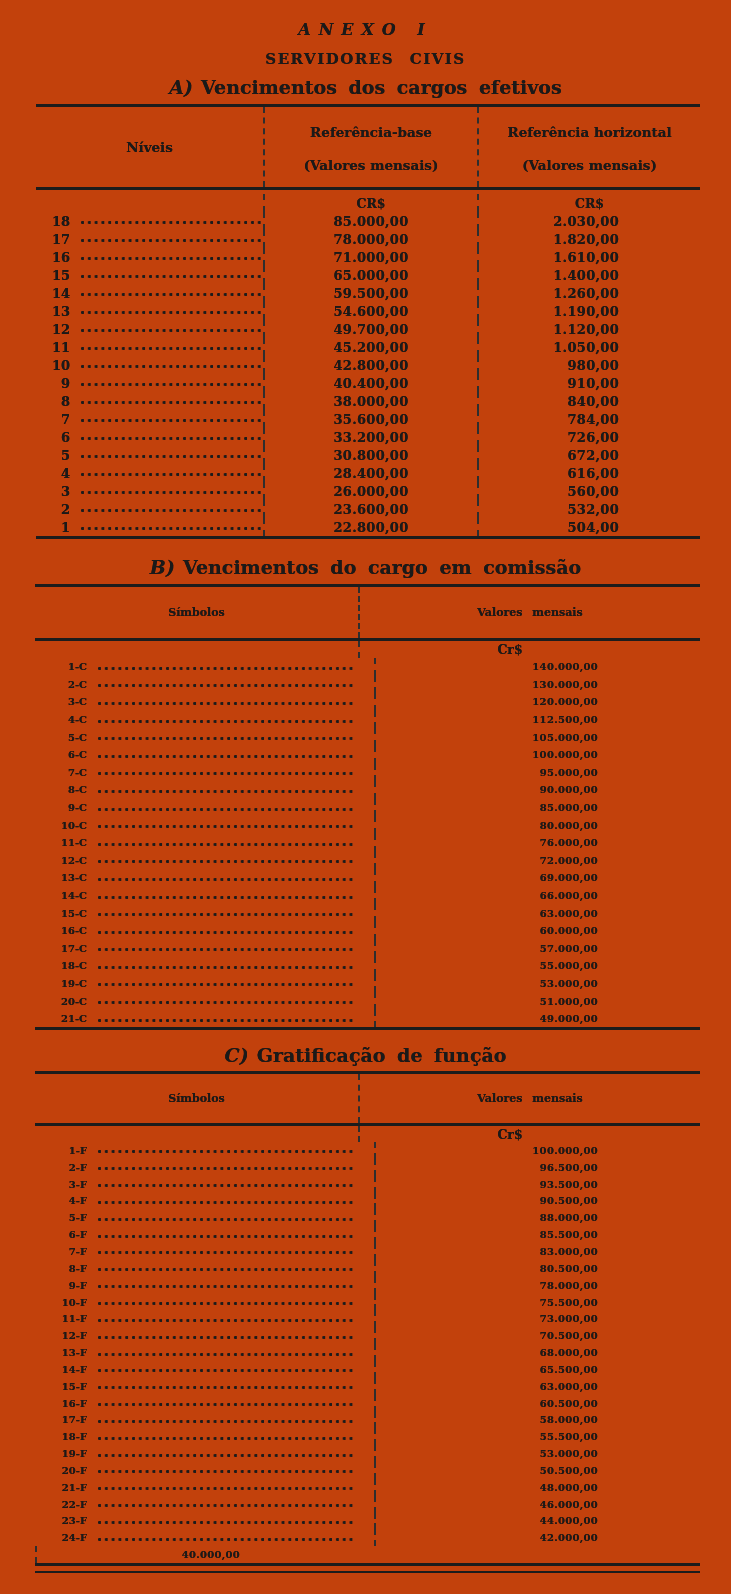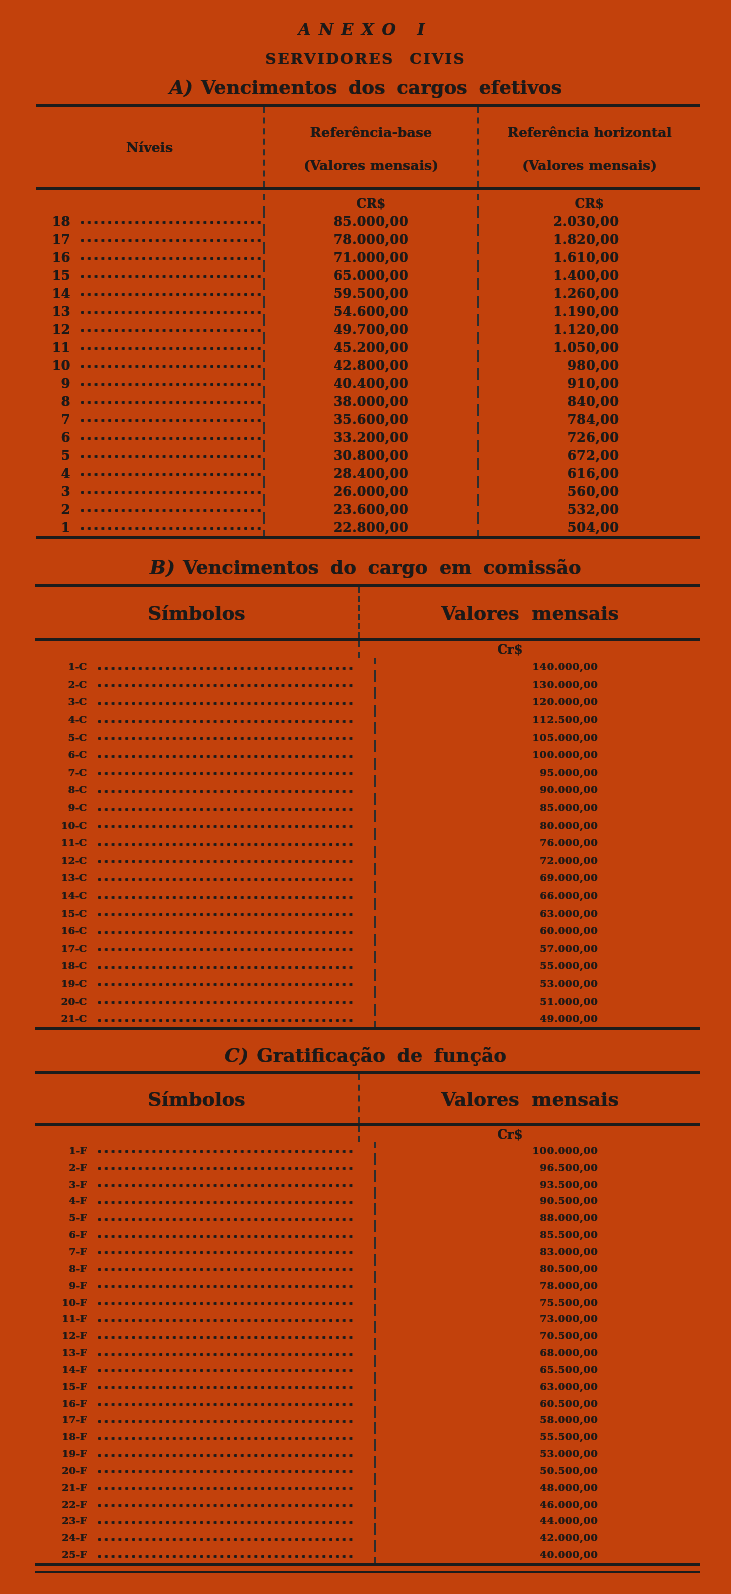--- a/index.html
+++ b/index.html
@@ -41,21 +41,21 @@
   .lvl-cell{display:flex;align-items:center;height:100%;padding-left:8px;box-sizing:border-box;}
   .lvl{width:26px;text-align:right;}
   .sym{width:44px;text-align:right;}
   .leader{flex:1 1 auto;height:3px;margin:3px 2px 0 11px;
     background-image:radial-gradient(circle at 1.5px 1.5px,#1b1b1b 1.35px,rgba(0,0,0,0) 1.6px);
     background-size:6.8px 3px;background-repeat:repeat-x;}
 
   
   .tbl-b{position:absolute;top:584px;left:35px;width:665px;}
   .tbl-c{position:absolute;top:1071px;left:35px;width:665px;}
-  .bc-head{display:grid;grid-template-columns:323px 342px;font-size:19px;}
+  .bc-head{display:grid;grid-template-columns:323px 342px;font-size:11px;}
   .tbl-b .bc-head{height:51px;}
   .tbl-c .bc-head{height:49px;}
   .bc-head .h1{display:flex;align-items:center;justify-content:center;}
   .bc-head .h2{display:flex;align-items:center;justify-content:center;word-spacing:6px;}
   .bc-row{display:grid;grid-template-columns:323px 342px;align-items:center;font-size:10px;gap:16px;}
   .b-row{height:17.6px;}
   .c-row{height:16.85px;}
   .bc-row .cell2{height:100%;display:flex;align-items:center;justify-content:flex-end;
     padding-right:118px;box-sizing:border-box;letter-spacing:.3px;}
   .bc-cur-b{height:17px;}
@@ -596,24 +596,20 @@
           <div class="cell2 vline">44.000,00</div>
         </div>
           <div class="bc-row c-row">
           <div class="lvl-cell">
             <span class="sym">24-F</span>
             <span class="leader"></span>
           </div>
           <div class="cell2 vline">42.000,00</div>
         </div>
           <div class="bc-row c-row">
-          <div class="lvl-cell">
-            <span class="sym">25-F</span>
-            <span class="leader"></span>
-          </div>
           <div class="cell2 vline">40.000,00</div>
         </div>
         </div>
     </div>
     <div class="double-rule"></div>
   </div>
 
 </div>
 
 </body></html>

